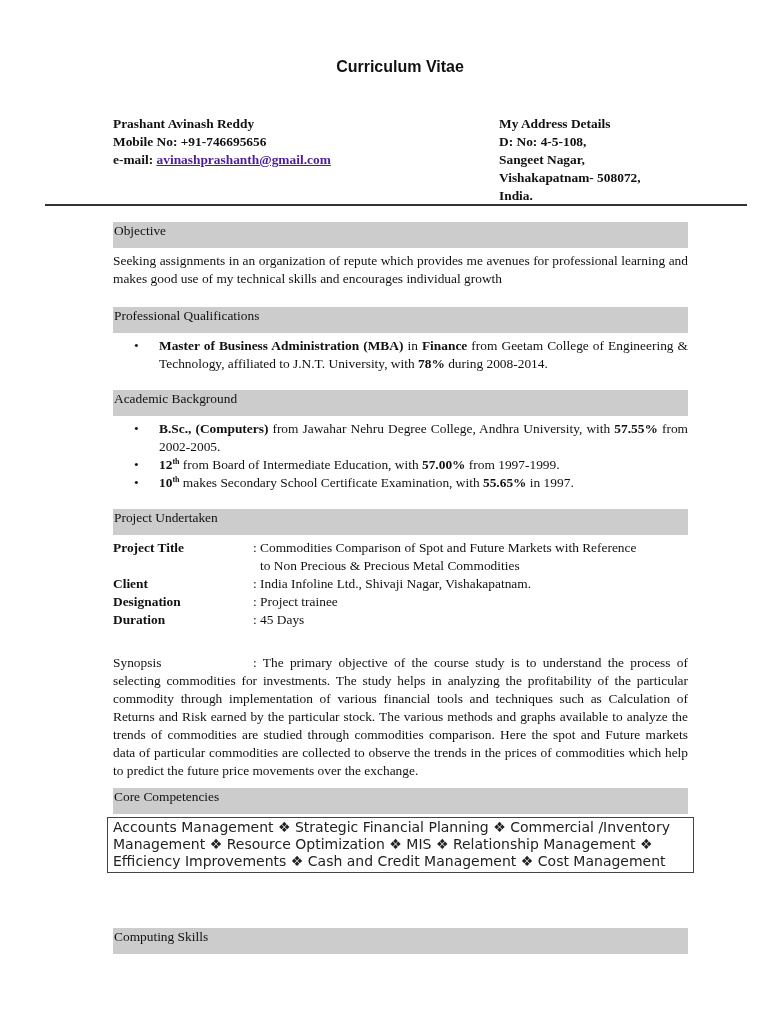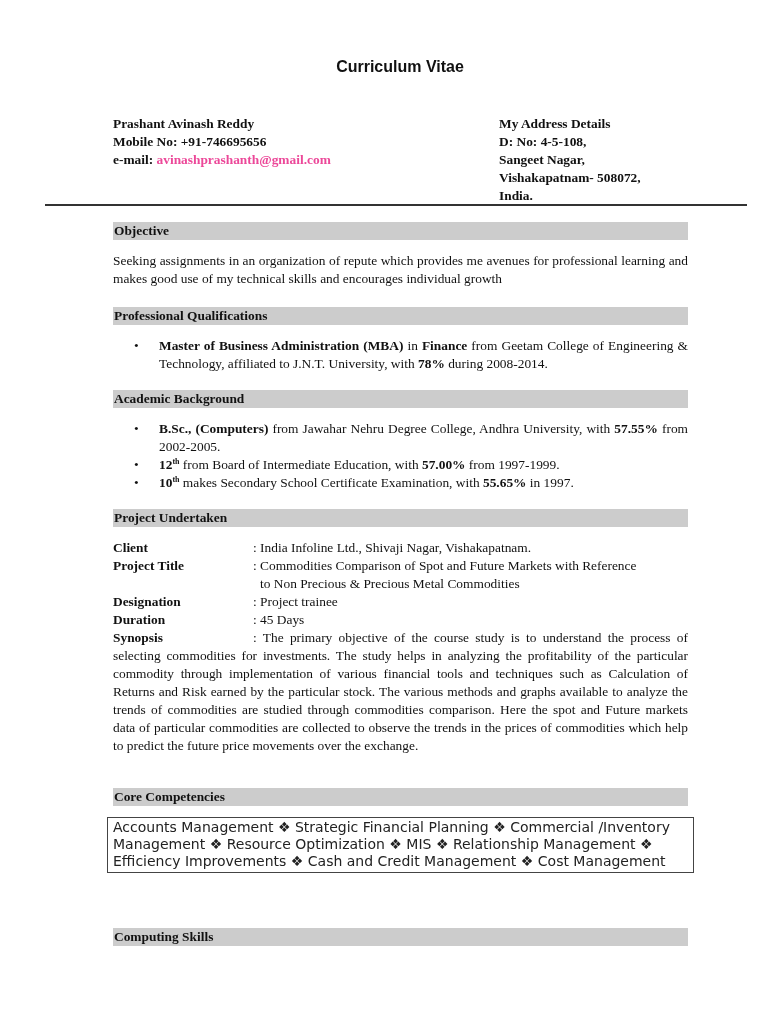--- a/index.html
+++ b/index.html
@@ -6,37 +6,37 @@
   body {
     width: 768px; height: 1024px; background: #ffffff; position: relative; overflow: hidden;
     font-family: "Liberation Serif", serif; color: #111; font-size: 13.4px;
   }
   .title {
     position: absolute; top: 58px; left: 0; width: 800px; text-align: center;
     font-family: "Liberation Sans", sans-serif; font-weight: bold; font-size: 16px; color: #111;
   }
   .contact-left { position: absolute; left: 113px; top: 115px; line-height: 18px; font-weight: bold; font-size: 13.4px; }
   .contact-right { position: absolute; left: 475px; top: 115px; line-height: 18px; font-weight: bold; font-size: 13.4px; margin-left: 24px; }
-  .email-link { color: #ec4899; }
+  .email-link { color: #4c1d95; text-decoration: underline; }
   .hr { position: absolute; left: 45px; width: 702px; top: 204px; height: 2px; background: #333; }
   .section-bar {
-    position: absolute; left: 113px; width: 575px; height: 18px; background: #cccccc;
-    font-weight: bold; font-size: 13.4px; line-height: 18px; padding-left: 1px; box-sizing: border-box;
+    position: absolute; left: 113px; width: 575px; height: 26px; background: #cccccc;
+    font-weight: normal; font-size: 13.4px; line-height: 18px; padding-left: 1px; box-sizing: border-box;
   }
   .para { position: absolute; left: 113px; width: 575px; line-height: 18px; text-align: justify; font-size: 13.4px; }
   .bullets { position: absolute; left: 113px; width: 575px; margin: 0; padding: 0; list-style: none; }
   .bullets li { position: relative; padding-left: 46px; line-height: 18px; text-align: justify; }
   .bullets li .dot { position: absolute; left: 21px; top: 0; }
   sup { font-size: 8px; line-height: 0; }
   .proj { position: absolute; left: 113px; width: 575px; line-height: 18px; }
   .proj-row { display: flex; }
   .proj-row .lbl { width: 140px; font-weight: bold; flex-shrink: 0; }
   .proj-row .val { flex: 1; }
   .synopsis { text-align: justify; }
-  .synopsis .lbl { display: inline-block; width: 140px; font-weight: bold; }
+  .synopsis .lbl { display: inline-block; width: 140px; font-weight: normal; margin-top: 25px; }
   .comp-box {
     position: absolute; left: 107px; top: 817px; width: 587px; height: 56px; box-sizing: border-box;
     border: 1px solid #444; padding: 1px 5px; font-family: "DejaVu Sans", sans-serif; font-size: 14px;
     line-height: 17px; color: #222;
   }
 </style>
 </head>
 <body>
 
 <div class="title">Curriculum Vitae</div>
@@ -80,29 +80,29 @@
   </li>
   <li>
     <span class="dot">•</span>
     <b><span>10</span><sup>th</sup></b><span> makes Secondary School Certificate Examination, with </span><b>55.65%</b><span> in 1997.</span>
   </li>
 </ul>
 
 <div class="section-bar" style="top:509px">Project Undertaken</div>
 <div class="proj" style="top:539px">
   <div class="proj-row">
-    <span class="lbl">Client</span>
-    <span class="val">: India Infoline Ltd., Shivaji Nagar, Vishakapatnam.</span>
-  </div>
-  <div class="proj-row">
     <span class="lbl">Project Title</span>
     <span class="val">
       <span>: Commodities Comparison of Spot and Future Markets with Reference</span><br>
       <span style="padding-left:7px">to Non Precious &amp; Precious Metal Commodities</span>
     </span>
+  </div>
+  <div class="proj-row">
+    <span class="lbl">Client</span>
+    <span class="val">: India Infoline Ltd., Shivaji Nagar, Vishakapatnam.</span>
   </div>
   <div class="proj-row">
     <span class="lbl">Designation</span>
     <span class="val">: Project trainee</span>
   </div>
   <div class="proj-row">
     <span class="lbl">Duration</span>
     <span class="val">: 45 Days</span>
   </div>
   <div class="synopsis"><span class="lbl">Synopsis</span><span>: The primary objective of the course study is to understand the process of selecting commodities for investments. The study helps in analyzing the profitability of the particular commodity through implementation of various financial tools and techniques such as Calculation of Returns and Risk earned by the particular stock. The various methods and graphs available to analyze the trends of commodities are studied through commodities comparison. Here the spot and Future markets data of particular commodities are collected to observe the trends in the prices of commodities which help to predict the future price movements over the exchange.</span></div>

